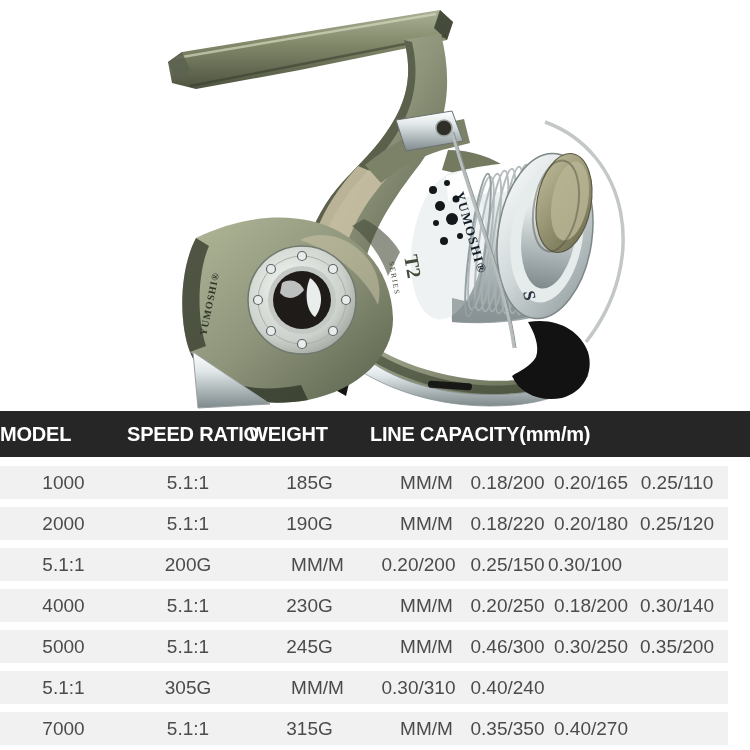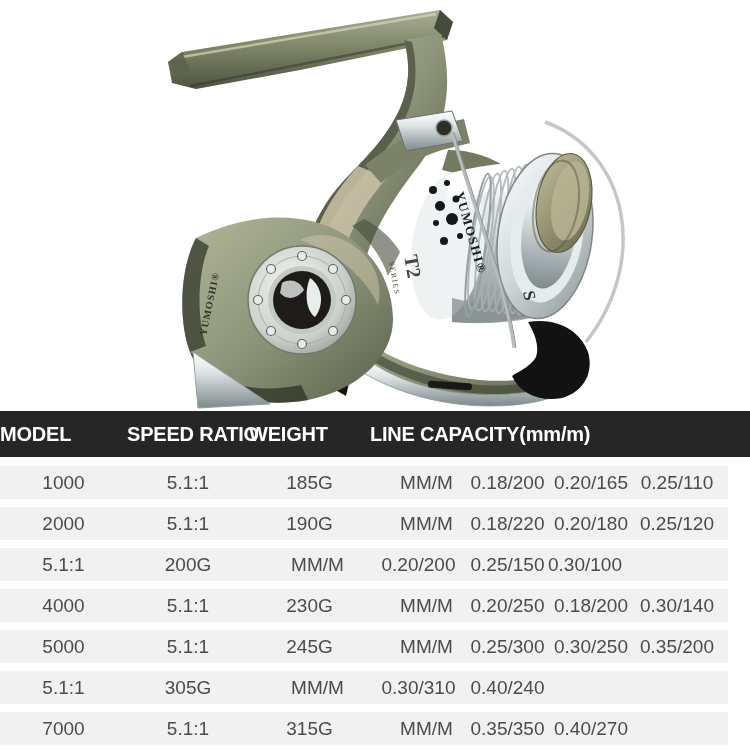--- a/index.html
+++ b/index.html
@@ -223,21 +223,21 @@
     <div class="cell c4">MM/M</div>
     <div class="cell c5">0.20/250</div>
     <div class="cell c6">0.18/200</div>
     <div class="cell c7">0.30/140</div>
   </div>
         <div class="spec-row">
     <div class="cell c1">5000</div>
     <div class="cell c2">5.1:1</div>
     <div class="cell c3">245G</div>
     <div class="cell c4">MM/M</div>
-    <div class="cell c5">0.25/300</div>
+    <div class="cell c5">0.46/300</div>
     <div class="cell c6">0.30/250</div>
     <div class="cell c7">0.35/200</div>
   </div>
         <div class="spec-row">
     <div class="cell c2">5.1:1</div>
     <div class="cell c3">305G</div>
     <div class="cell c4">MM/M</div>
     <div class="cell c5">0.30/310</div>
     <div class="cell c6">0.40/240</div>
   </div>

